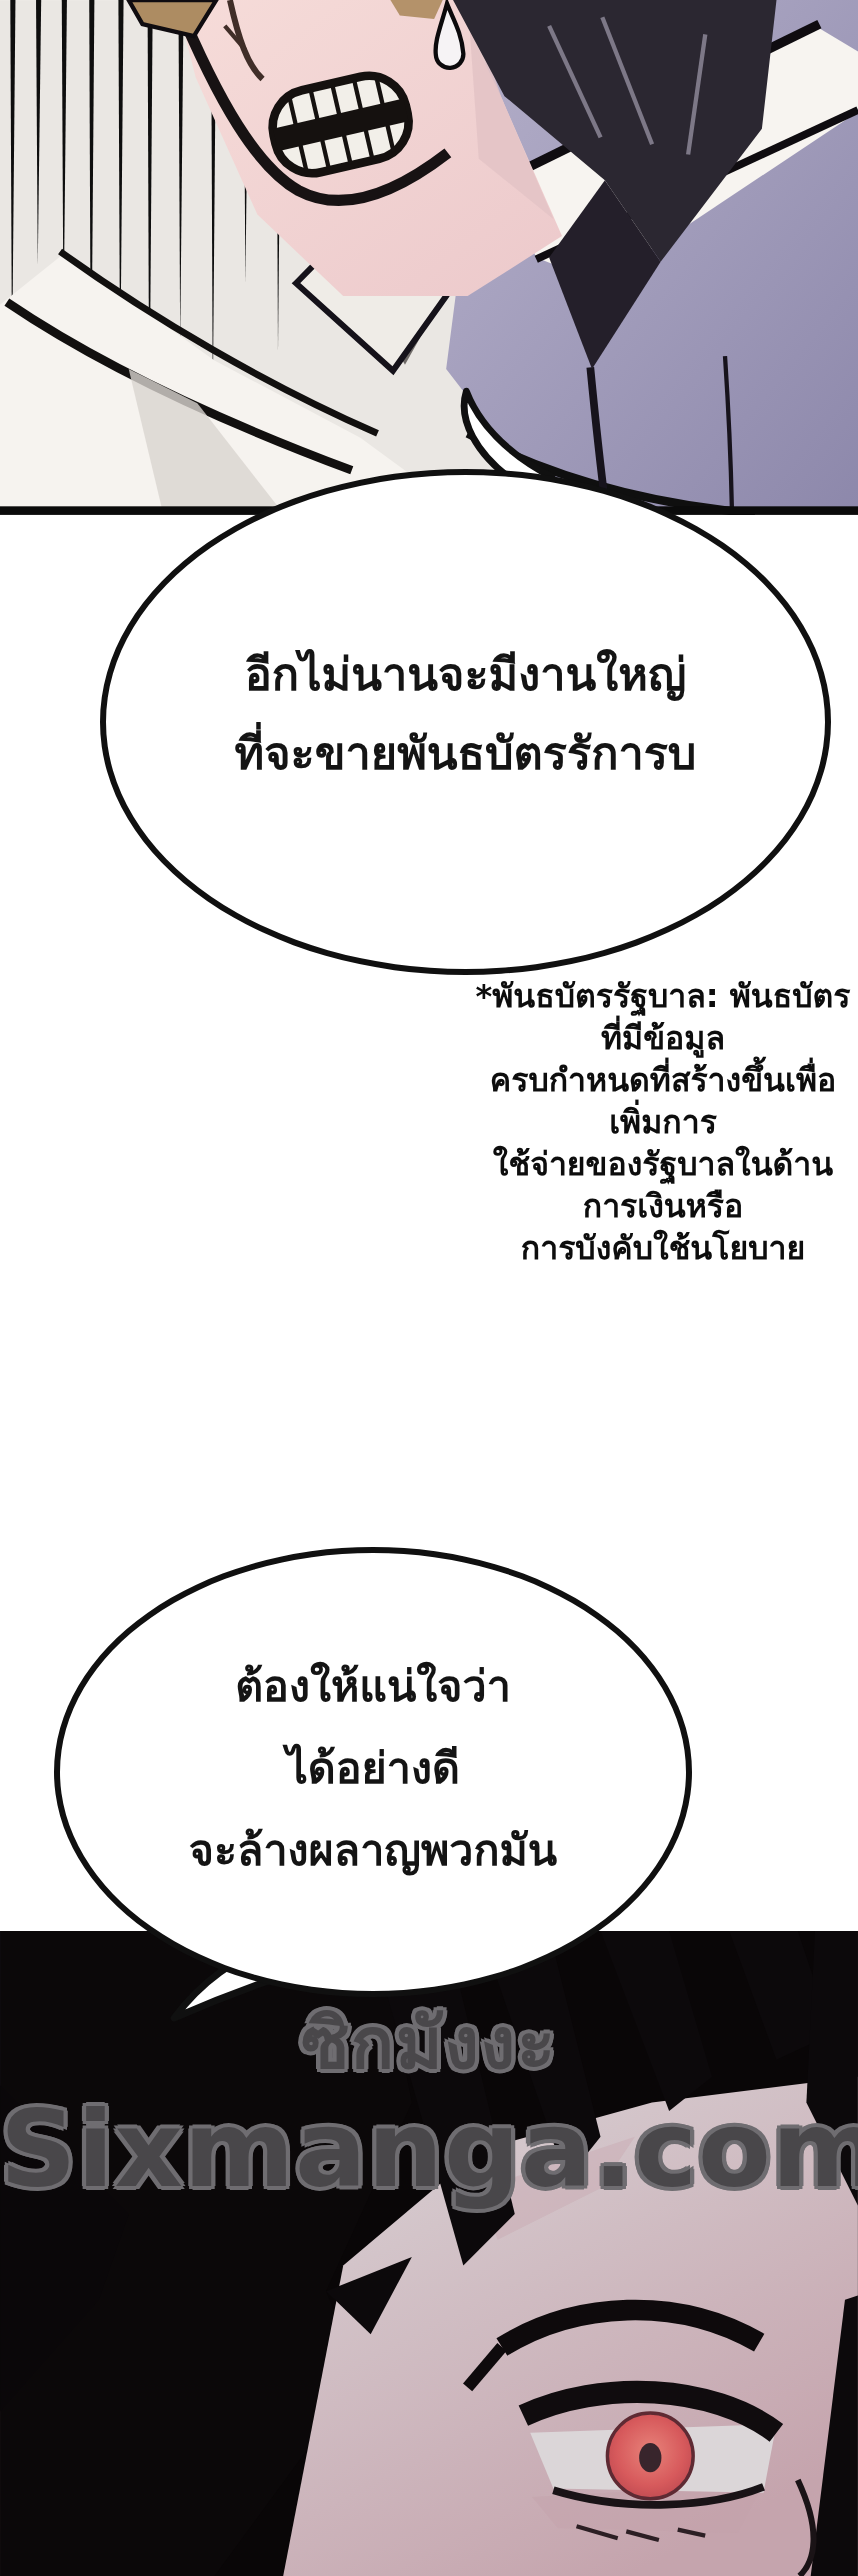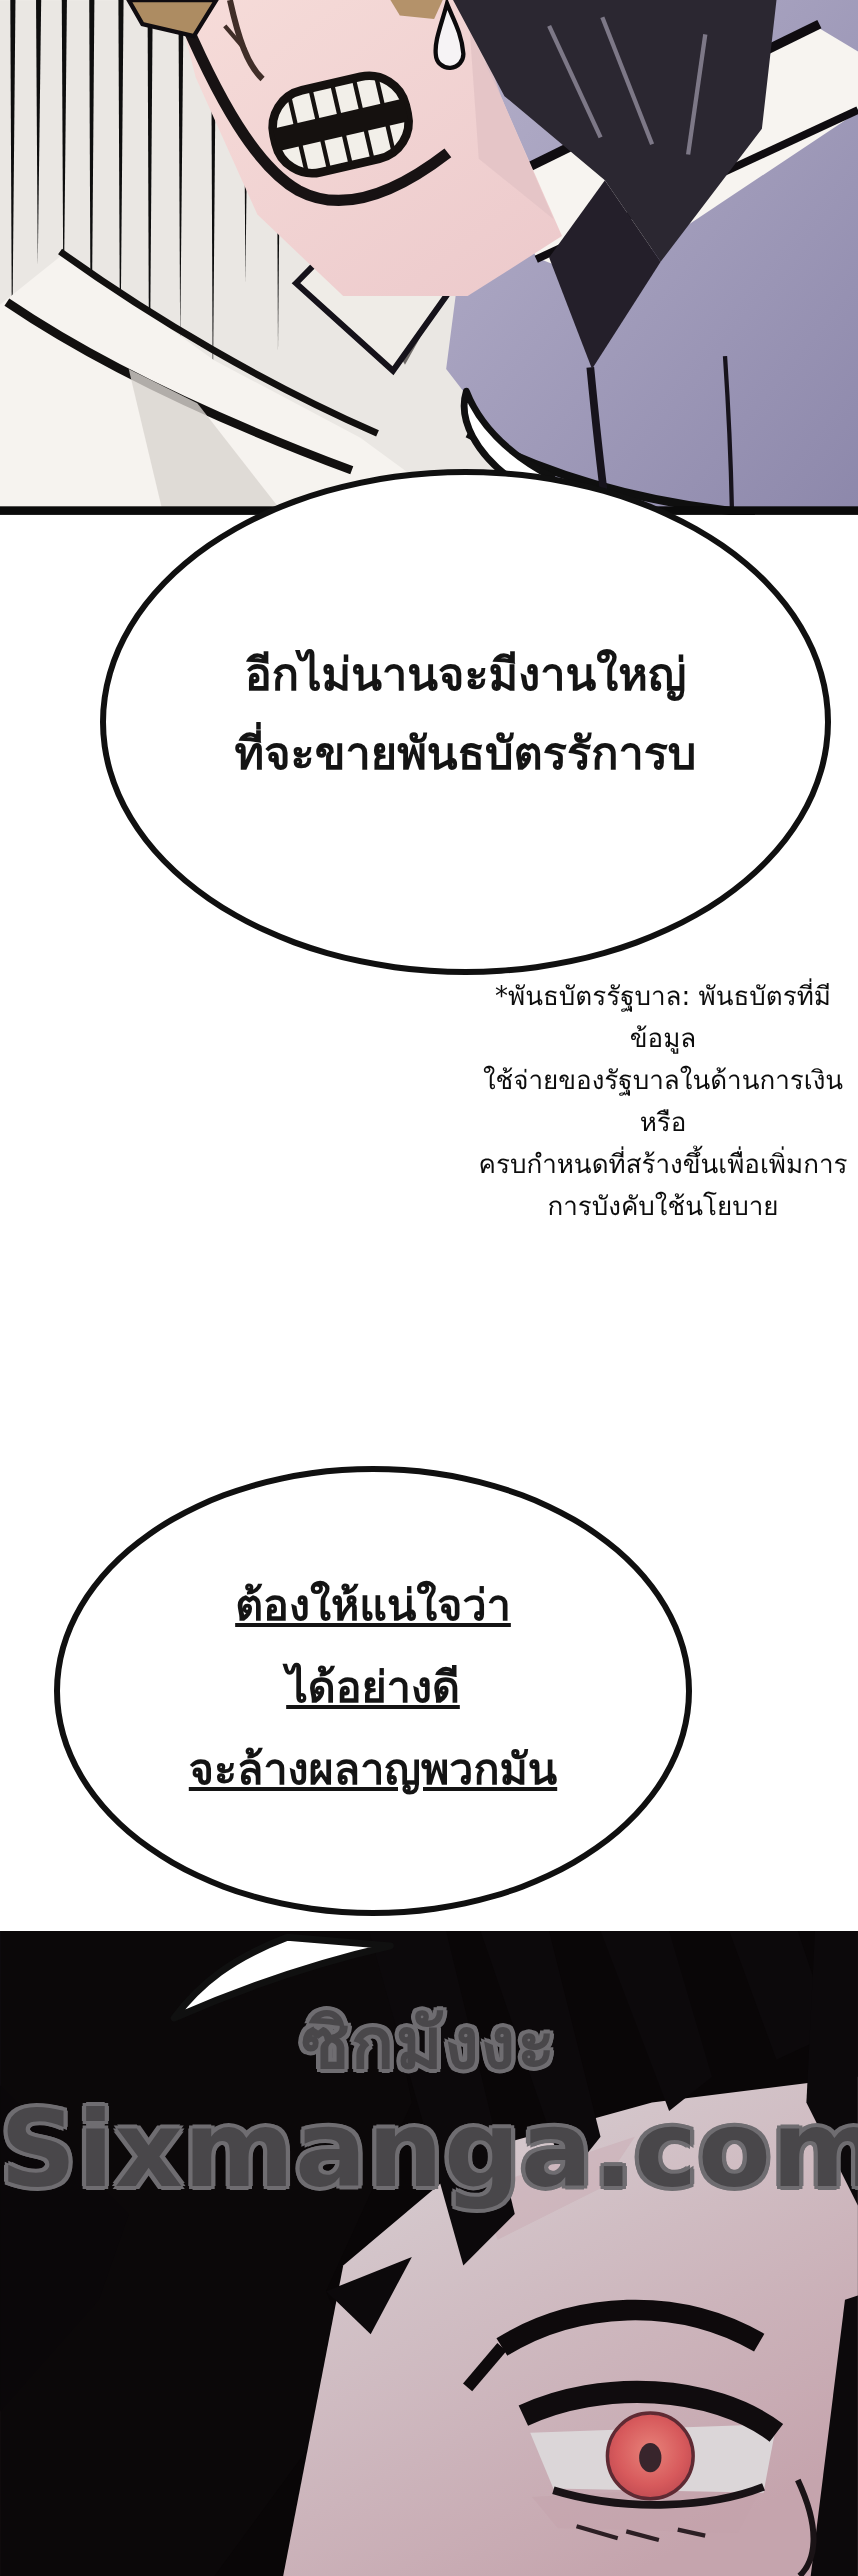--- a/index.html
+++ b/index.html
@@ -11,26 +11,26 @@
   .abs{position:absolute;}
   svg{display:block;}
   
   .bubble{
     position:absolute;background:#ffffff;border:6px solid #101010;
     border-radius:50%;box-sizing:border-box;z-index:3;
     display:flex;flex-direction:column;justify-content:center;align-items:center;
     text-align:center;color:#141414;font-weight:700;
   }
   .bubble-1{left:100px;top:469px;width:731px;height:506px;font-size:45px;line-height:79px;padding-bottom:15.4px;}
-  .bubble-2{left:54px;top:1466px;width:638px;height:450px;font-size:43px;line-height:82px;padding-bottom:8.6px;text-decoration:underline;}
+  .bubble-2{left:54px;top:1547px;width:638px;height:450px;font-size:43px;line-height:82px;padding-bottom:8.6px;}
   .tail{position:absolute;z-index:2;}
   
   .footnote{
     position:absolute;left:468px;top:975px;width:390px;z-index:2;
-    text-align:center;font-weight:400;font-size:26px;line-height:42px;color:#0d0d0d;
+    text-align:center;font-weight:700;font-size:32px;line-height:42px;color:#0d0d0d;
   }
   
   .watermark{
     position:absolute;left:0;width:100%;text-align:center;z-index:2;
     font-weight:700;color:#49474a;letter-spacing:1.7px;
     text-shadow:
       -4.3px 0 0 #6f6d71, 4.3px 0 0 #6f6d71, 0 -4.3px 0 #6f6d71, 0 4.3px 0 #6f6d71,
       -3.4px -3.4px 0 #6f6d71, 3.4px -3.4px 0 #6f6d71, -3.4px 3.4px 0 #6f6d71, 3.4px 3.4px 0 #6f6d71;
   }
   .watermark-thai{top:1992px;font-size:71px;line-height:103px;}
@@ -131,22 +131,22 @@
   <svg class="tail" style="left:444px;top:381px" width="120" height="107" viewBox="0 0 140 125">
     <path d="M126,112 C72,84 40,48 26,12 C16,44 36,86 86,120 Z" fill="#ffffff" stroke="#101010" stroke-width="8" stroke-linejoin="round"></path>
   </svg>
   <div class="bubble bubble-1">
     <div>อีกไม่นานจะมีงานใหญ่</div>
     <div>ที่จะขายพันธบัตรรัการบ</div>
   </div>
 
   <div class="footnote">
     <div>*พันธบัตรรัฐบาล: พันธบัตรที่มีข้อมูล</div>
+    <div>ครบกำหนดที่สร้างขึ้นเพื่อเพิ่มการ</div>
     <div>ใช้จ่ายของรัฐบาลในด้านการเงินหรือ</div>
-    <div>ครบกำหนดที่สร้างขึ้นเพื่อเพิ่มการ</div>
     <div>การบังคับใช้นโยบาย</div>
   </div>
 
   <svg class="abs" style="left:0;top:1931px;z-index:1" width="858" height="645" viewBox="0 0 1000 752">
     <defs>
       <linearGradient id="skin2" x1="0" y1="0" x2="0.6" y2="1">
         <stop offset="0" stop-color="#dad4d7"></stop>
           <stop offset="1" stop-color="#c5a4ad"></stop>
       </linearGradient>
       <radialGradient id="iris" cx="0.5" cy="0.45" r="0.65">

